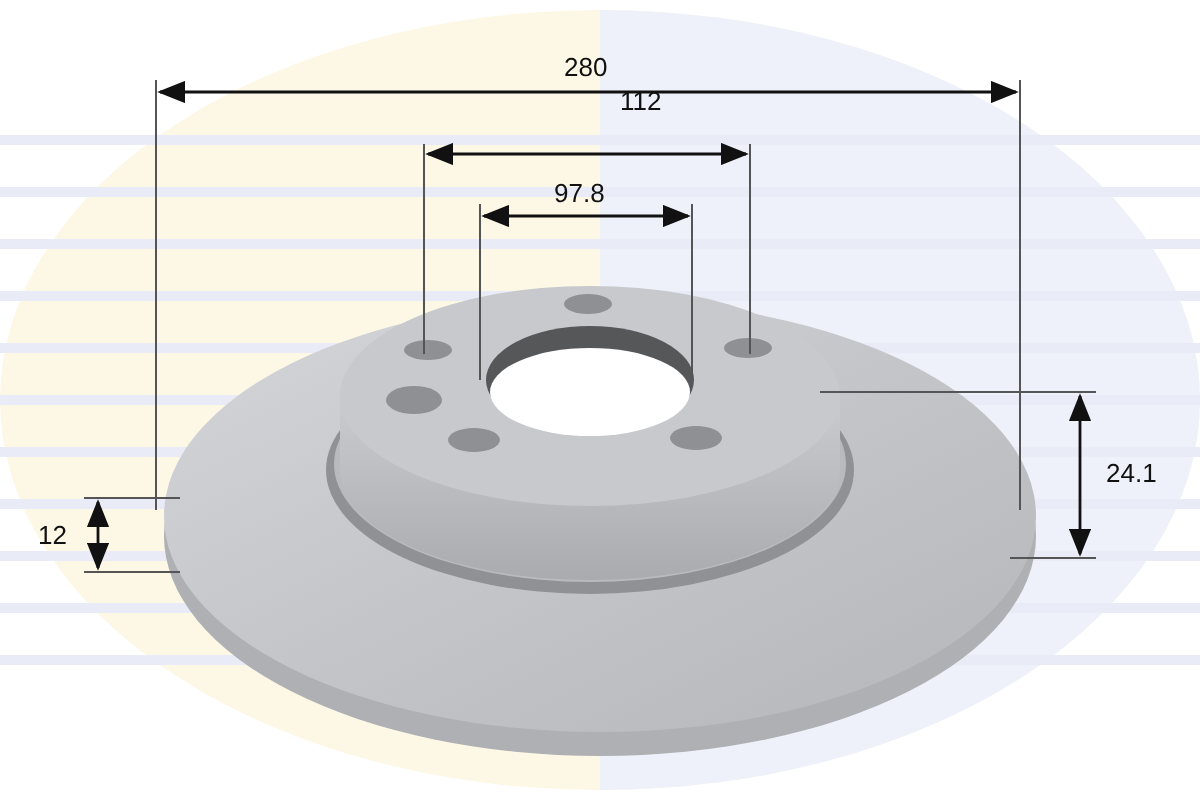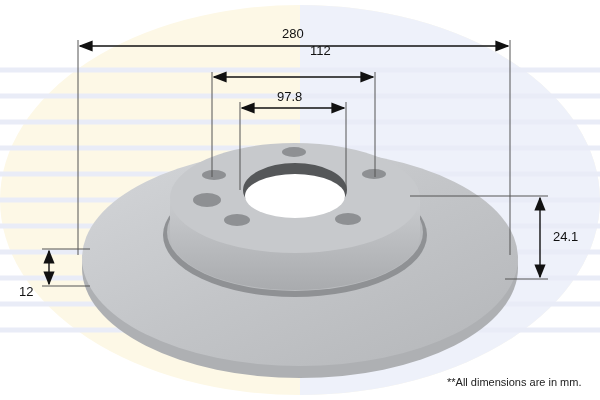--- a/index.html
+++ b/index.html
@@ -87,15 +87,14 @@
       <line x1="242" y1="108" x2="344" y2="108" marker-start="url(#arrowStart)" marker-end="url(#arrowEnd)"></line>
       <line x1="540" y1="198" x2="540" y2="277" marker-start="url(#arrowStart)" marker-end="url(#arrowEnd)"></line>
       <line x1="49" y1="251" x2="49" y2="284" marker-start="url(#arrowStart)" marker-end="url(#arrowEnd)"></line>
     </g>
   </svg>
 
   <span class="dim-label" style="left:282px; top:27px;">280</span>
   <span class="dim-label" style="left:282px; top:44px;margin-left:28px;">112</span>
   <span class="dim-label" style="left:277px; top:90px;">97.8</span>
   <span class="dim-label" style="left:553px; top:230px;">24.1</span>
-  <span class="dim-label" style="left:19px; top:261px;margin-top:24px;">12</span>
-  <span class="note" style="left:447px; top:377px;">**All dimensions are in mm.</span>
+  <span class="dim-label" style="left:19px; top:261px;">12</span>
 </div>
 
 </body></html>

